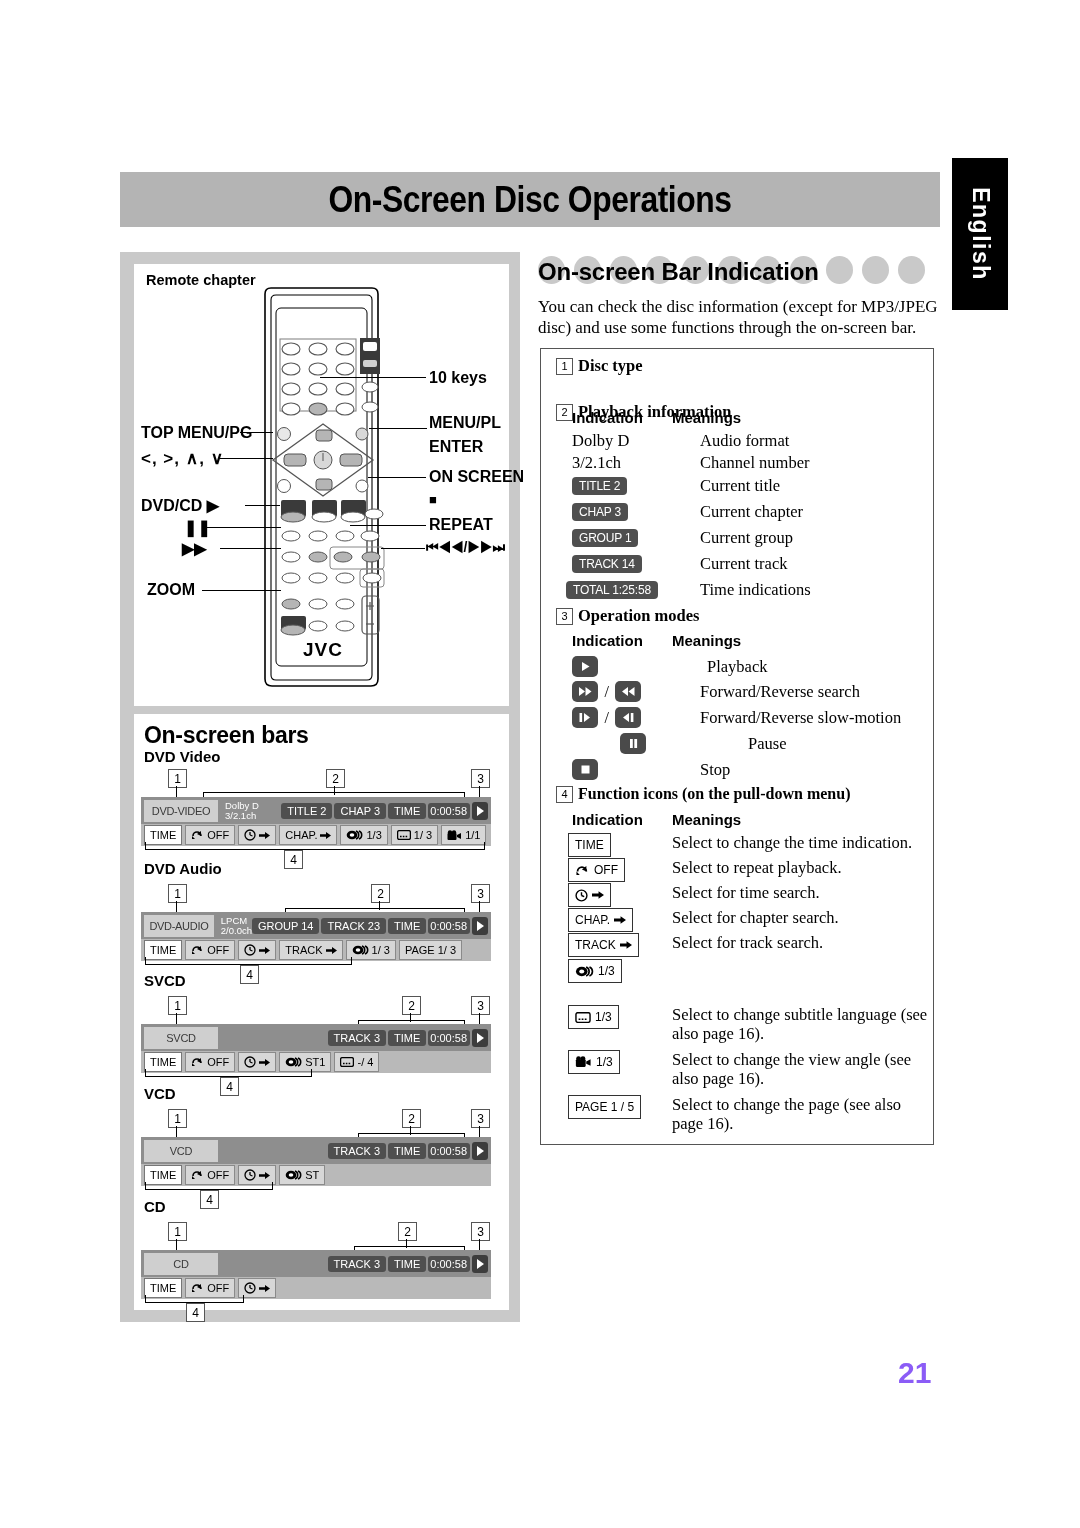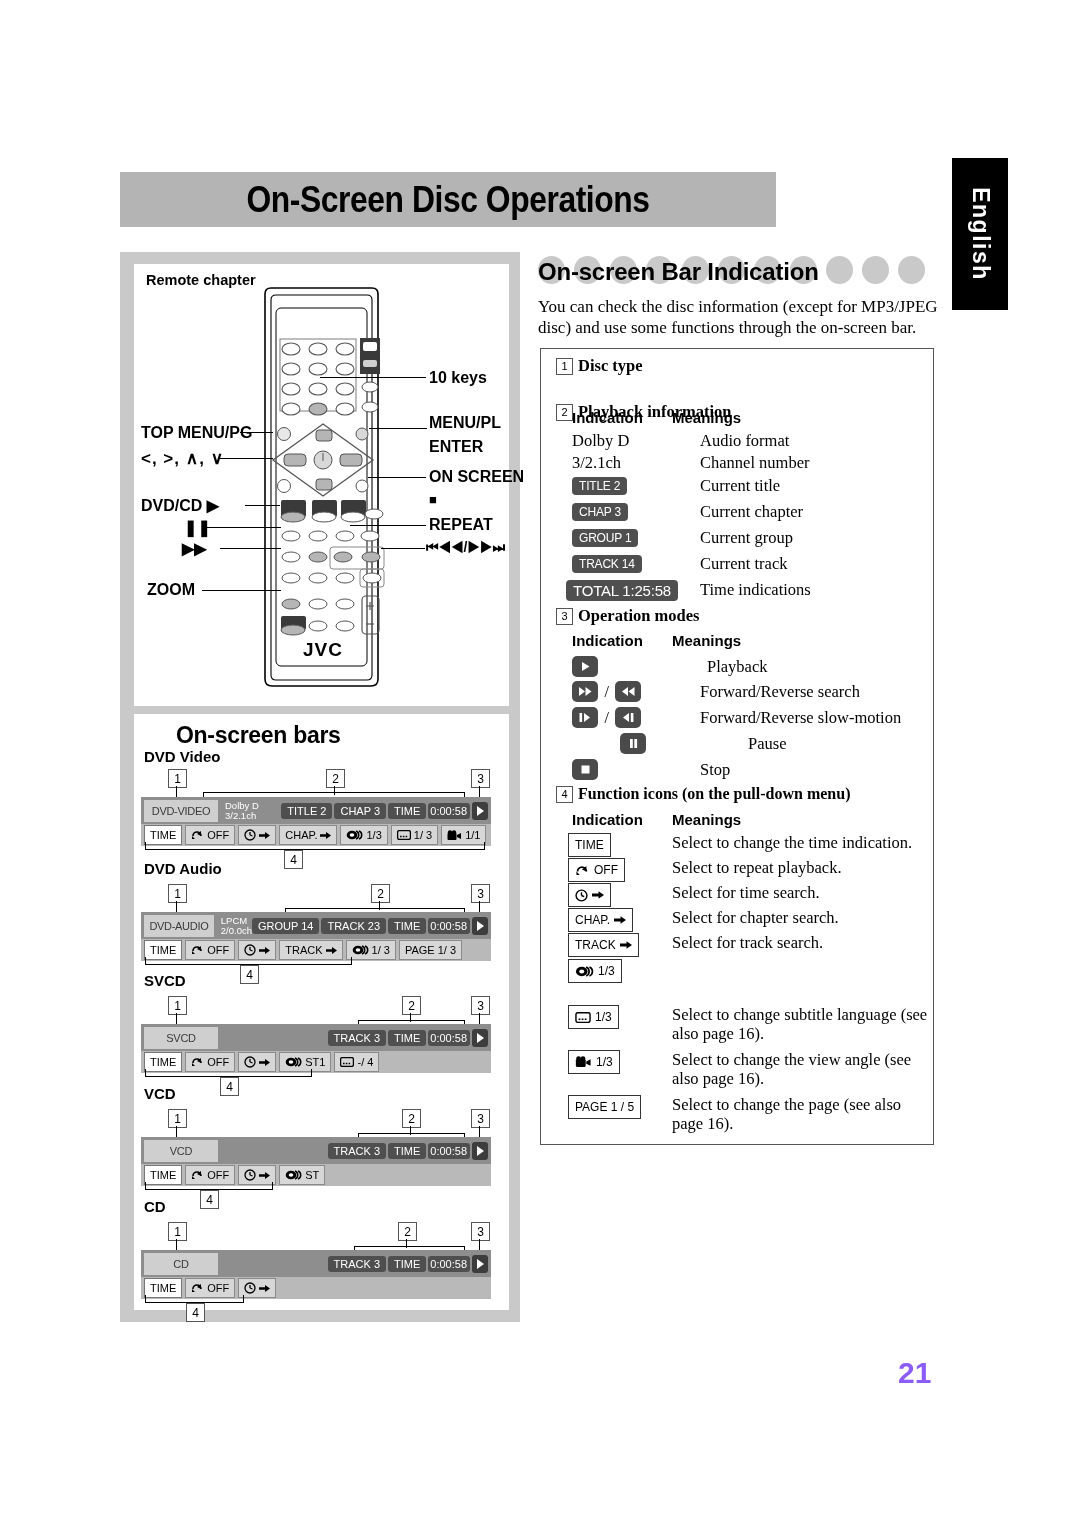--- a/index.html
+++ b/index.html
@@ -1,19 +1,19 @@
 <!DOCTYPE html>
 <html><head>
 <meta charset="utf-8">
 <style>
   html,body{margin:0;padding:0;background:#fff;}
   body{width:1080px;height:1528px;position:relative;font-family:"Liberation Sans",sans-serif;overflow:hidden;}
 
   
-  #title-band{position:absolute;left:120px;top:172px;width:656px;height:55px;background:#b4b4b4;}
+  #title-band{position:absolute;left:120px;top:172px;width:820px;height:55px;background:#b4b4b4;}
   #title-band .t{position:absolute;left:0;top:0;width:100%;height:100%;
       display:flex;align-items:center;justify-content:center;
       font-family:"Liberation Sans Narrow","Liberation Sans",sans-serif;
       font-weight:bold;font-size:37px;color:#000;letter-spacing:-0.5px;
       transform:scaleX(.86);transform-origin:center;}
 
   
   #english-tab{position:absolute;left:952px;top:158px;width:56px;height:152px;background:#000;}
   #english-tab span{display:block;position:absolute;left:50%;top:50%;
       transform:translate(-50%,-50%) rotate(90deg);white-space:nowrap;
@@ -231,21 +231,21 @@
 <div class="rlabel b" style="left:429px;top:468px;">ON SCREEN</div>
 <div class="leader" style="left:368px;top:477px;width:58px;"></div>
 
 <div class="rlabel b" style="left:429px;top:492px;font-size:13px;">■</div>
 <div class="rlabel b" style="left:429px;top:516px;">REPEAT</div>
 <div class="leader" style="left:350px;top:525px;width:76px;"></div>
 
 <div class="rlabel b" style="left:426px;top:539px;font-size:14px;">⏮◀◀/▶▶⏭</div>
 <div class="leader" style="left:381px;top:548px;width:44px;"></div>
 
-<div class="sec-title" style="left:144px;top:722px;margin-left:32px;">On-screen bars</div>
+<div class="sec-title" style="left:144px;top:722px;">On-screen bars</div>
 
 <div class="bar-cap" style="left:144px;top:748px;">DVD Video</div>
 <div class="cnum" style="left:168px;top:769px;">1</div>
 <div class="vline" style="left:176px;top:786px;height:14px;"></div>
 <div class="cnum" style="left:326px;top:769px;">2</div>
 <div class="vline" style="left:334px;top:786px;height:9px;"></div>
 <div class="hbrace" style="left:203px;top:792px;width:260px;"></div>
 <div class="cnum" style="left:471px;top:769px;">3</div>
 <div class="vline" style="left:479px;top:786px;height:14px;"></div>
 
@@ -600,21 +600,21 @@
 </div>
 <div class="trow" style="left:572px;top:528px;">
   <span class="tind"><span class="gpill">GROUP 1</span></span>
   <span class="tmean">Current group</span>
 </div>
 <div class="trow" style="left:572px;top:554px;">
   <span class="tind"><span class="gpill">TRACK 14</span></span>
   <span class="tmean">Current track</span>
 </div>
 <div class="trow" style="left:566px;top:580px;">
-  <span class="tind" style="flex:0 0 134px;width:134px;"><span class="gpill" style="font-size:15px;">TOTAL 1:25:58</span></span>
+  <span class="tind" style="flex:0 0 134px;width:134px;"><span class="gpill" style="font-size:12px;">TOTAL 1:25:58</span></span>
   <span class="tmean">Time indications</span>
 </div>
 
 <div class="rsec" style="left:556px;top:606px;">
   <span class="rnum">3</span><span>Operation modes</span>
 </div>
 <div class="colh" style="left:572px;top:632px;">Indication</div>
 <div class="colh" style="left:672px;top:632px;">Meanings</div>
 
 <div class="trow" style="left:572px;top:656px;align-items:center;gap:7px;">

